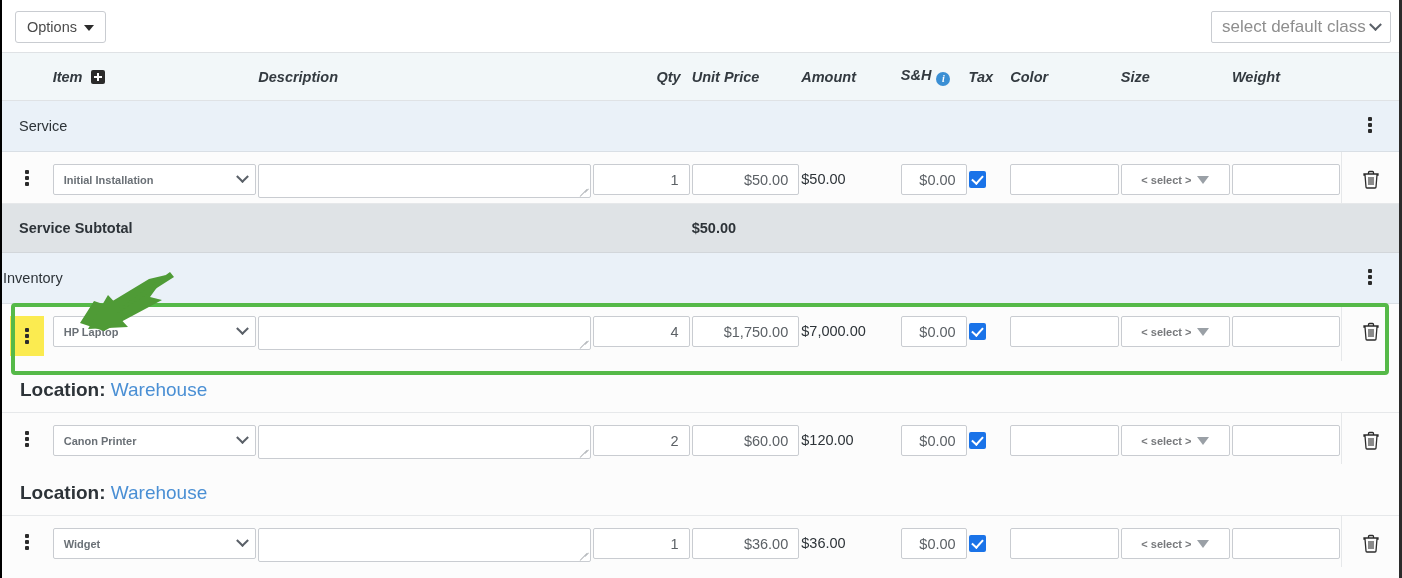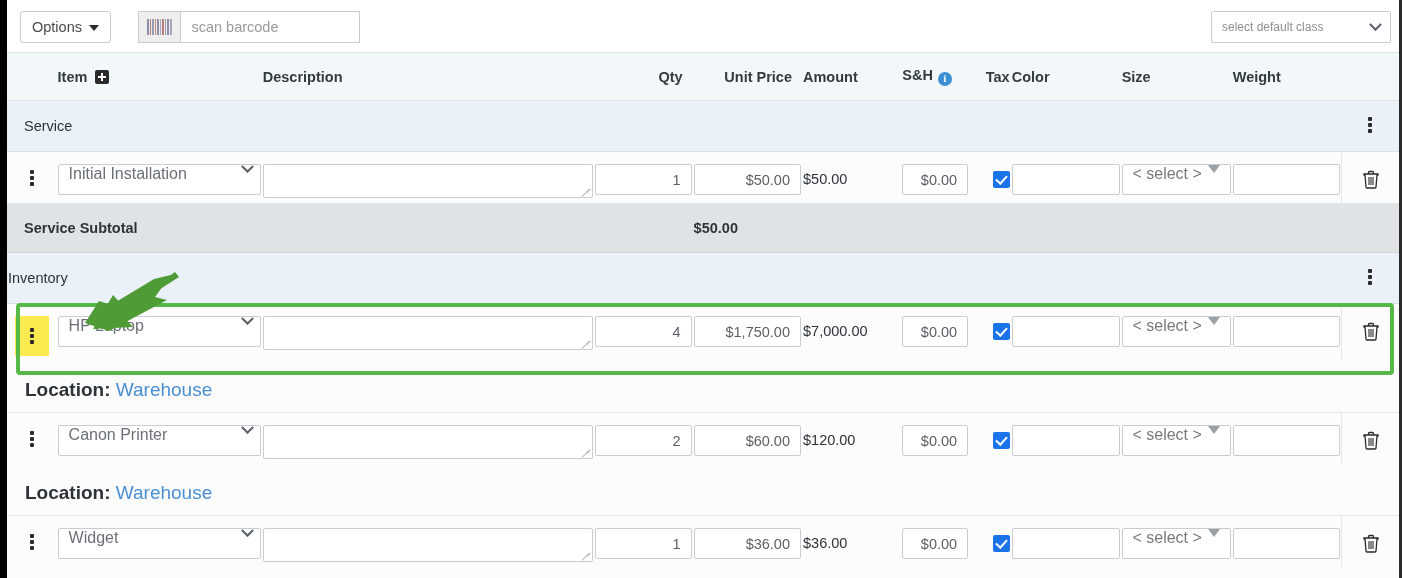--- a/index.html
+++ b/index.html
@@ -7,21 +7,21 @@
     margin: 0; padding: 0;
     background: #ffffff;
     font-family: "Liberation Sans", sans-serif;
   }
   body { width: 1402px; height: 578px; overflow: hidden; }
 
   .page {
     position: relative;
     width: 1402px; height: 578px;
     background: #ffffff;
-    border-left: 7px solid #000000;
+    border-left: 2px solid #000000;
     border-right: 3px solid #2b2b2b;
   }
 
   
   .toolbar {
     position: relative;
     height: 52px;
     padding: 11px 0 0 13px;
     background: #ffffff;
   }
@@ -59,29 +59,29 @@
     outline: none;
   }
   .scan-input::placeholder { color: #9a9a9a; }
 
   .class-select {
     position: absolute; right: 8px; top: 11px;
     width: 180px; height: 32px;
     border: 1px solid #c9ccd1; border-radius: 2px;
     background: #ffffff;
     display: flex; align-items: center; padding: 0 10px;
-    font-size: 12px; color: #8e8e8e;
+    font-size: 17px; color: #8e8e8e;
     cursor: pointer;
   }
   .class-select .chev { margin-left: auto; }
 
   
   .grid { width: 100%; border-collapse: collapse; }
 
-  .thead-row { background: #f2f7f9; height: 48px; }
+  .thead-row { background: #f2f7f9; height: 48px; font-style: italic; }
   .thead-row td {
     font-size: 14.5px; font-weight: bold; color: #333a40;
     vertical-align: middle;
     border-bottom: 1px solid #dfe2e5;
     border-top: 1px solid #dfe2e5;
   }
   .plus-badge {
     display: inline-block; width: 14px; height: 14px;
     background: #2b2b2b; color: #fff;
     border-radius: 2px; position: relative;
@@ -126,45 +126,46 @@
   .item-row.no-line td { border-bottom: none; }
 
   
   .c-kebab   { width: 50px; text-align: center; }
   .c-item    { width: 208px; }
   .c-desc    { width: 340px; }
   .c-qty     { width: 100px; }
   .c-price   { width: 110px; }
   .c-amount  { width: 100px; text-align: left; padding-right: 12px; }
   .c-sh      { width: 68px; }
-  .c-tax     { width: 42px; text-align: right; }
+  .c-tax     { width: 42px; text-align: left; }
   .c-color   { width: 112px; }
   .c-size    { width: 112px; }
   .c-weight  { width: 112px; }
   .c-trash   { width: 58px; text-align: center;
                border-left: 1px solid #e6e8ea; }
 
   .kebab {
     display: inline-block; width: 18px; padding: 4px 0;
     cursor: pointer; line-height: 0;
   }
   .kebab i {
     display: block; width: 4px; height: 4px; margin: 2px auto;
     background: #2b2b2b; border-radius: 1px;
   }
   .kebab.hl { background: #fbeb50; padding: 10px 0; width: 34px; }
 
   .sel {
     width: 100%; height: 31px;
     border: 1px solid #c9ccd1; border-radius: 2px;
     background: #ffffff;
-    display: flex; align-items: flex-start;
+    display: flex; align-items: center;
     padding: 0 8px 0 10px;
-    font-size: 16px; color: #6a7076;
+    font-size: 11px; color: #6a7076;
     cursor: pointer;
+    font-weight: bold;
   }
   .sel .chev { margin-left: auto; }
   .chev {
     display: inline-block; width: 9px; height: 9px;
     border-right: 2px solid #5a6068; border-bottom: 2px solid #5a6068;
     transform: rotate(45deg) translate(-2px,-2px);
   }
   .tri-down {
     width: 0; height: 0; margin-left: 6px;
     border-left: 6px solid transparent;
@@ -247,37 +248,20 @@
 <body>
 
 <div class="page">
 
   <div class="toolbar">
     <div class="btn-options">
       <span>Options</span>
       <span class="caret-down"></span>
     </div>
 
-    <span class="scan-group">
-      <span class="scan-icon">
-        <svg width="26" height="16" viewBox="0 0 26 16">
-          <rect x="0" y="0" width="2" height="16" fill="#8d8fa8"></rect>
-          <rect x="3" y="0" width="1" height="16" fill="#b97a78"></rect>
-          <rect x="5" y="0" width="2" height="16" fill="#9b9bb4"></rect>
-          <rect x="8" y="0" width="1" height="16" fill="#c08a86"></rect>
-          <rect x="10" y="0" width="2" height="16" fill="#8d8fa8"></rect>
-          <rect x="13" y="0" width="1" height="16" fill="#a8a6bb"></rect>
-          <rect x="15" y="0" width="2" height="16" fill="#b97a78"></rect>
-          <rect x="18" y="0" width="1" height="16" fill="#9b9bb4"></rect>
-          <rect x="20" y="0" width="2" height="16" fill="#8d8fa8"></rect>
-          <rect x="23" y="0" width="2" height="16" fill="#a8a6bb"></rect>
-        </svg>
-      </span>
-      <input class="scan-input" type="text" placeholder="scan barcode" style="">
-    </span>
 
     <div class="class-select">
       <span>select default class</span>
       <span class="chev"></span>
     </div>
   </div>
 
   <table class="grid">
     <tbody>
 
@@ -285,21 +269,21 @@
         <td class="c-kebab"></td>
         <td class="c-item">
           <span>Item</span><span class="plus-badge"></span>
         </td>
         <td class="c-desc">
           <span>Description</span>
         </td>
         <td class="c-qty" style="text-align:right;padding-right:10px">
           <span>Qty</span>
         </td>
-        <td class="c-price" style="text-align:right;padding-right:10px">
+        <td class="c-price" style="padding-right:10px">
           <span>Unit Price</span>
         </td>
         <td class="c-amount">
           <span>Amount</span>
         </td>
         <td class="c-sh">
           <span>S&amp;H</span><span class="info-dot">i</span>
         </td>
         <td class="c-tax">
           <span>Tax</span>

